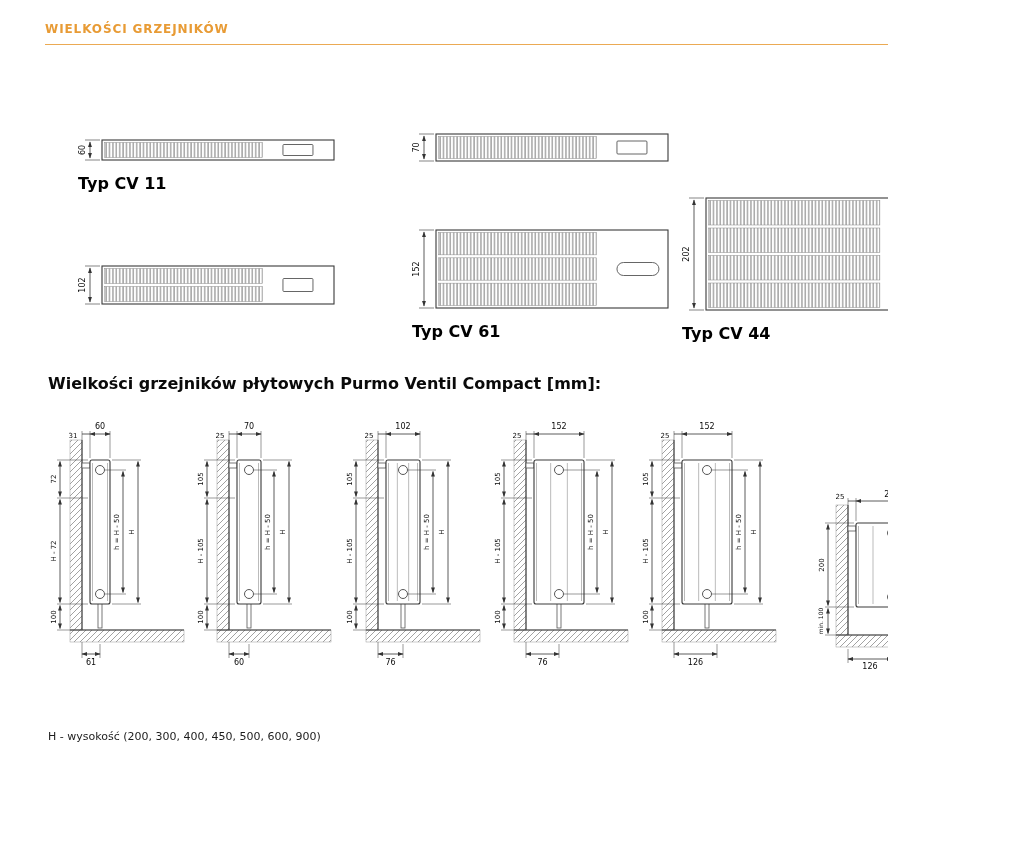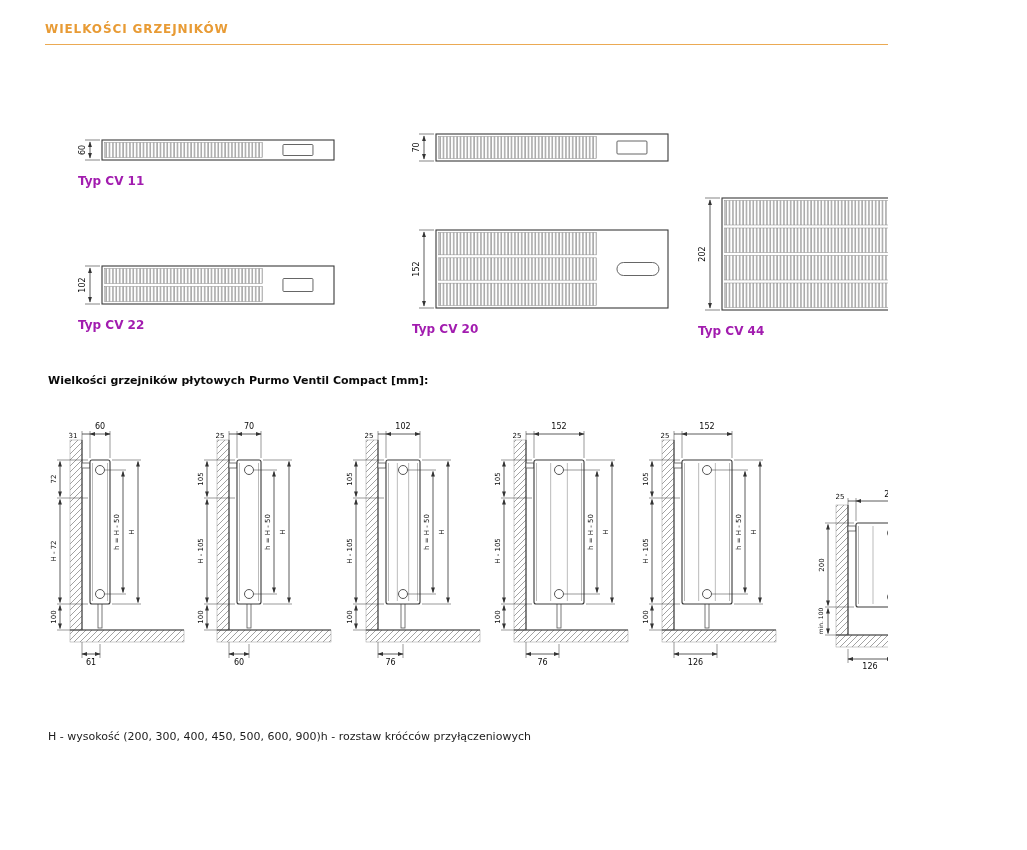--- a/index.html
+++ b/index.html
@@ -2,23 +2,23 @@
 <html><head>
 <meta charset="utf-8">
 <style>
   *{margin:0;padding:0;box-sizing:border-box}
   html,body{background:#ffffff}
   body{font-family:"DejaVu Sans","Liberation Sans",sans-serif;color:#111}
   .page{position:relative;width:888px;height:850px;background:#fff;overflow:hidden}
   .title{position:absolute;left:45px;top:22px;font-size:12px;font-weight:bold;letter-spacing:.9px}
   .rule{position:absolute;left:45px;top:44px;width:937px;height:1px;opacity:.85}
   .fig{position:absolute}
-  .figlabel{font-size:12px;font-weight:bold;color:#a21caf;margin-top:4px}
-  .subtitle{position:absolute;left:48px;top:374px;font-size:11px;font-weight:bold;color:#0a0a0a}
-  .legend{position:absolute;left:48px;top:730px;display:flex;flex-direction:row;gap:0;font-size:11px;color:#1c1c1c}
+  .figlabel{font-size:16px;font-weight:bold;color:#000000;margin-top:4px}
+  .subtitle{position:absolute;left:48px;top:374px;font-size:16px;font-weight:bold;color:#0a0a0a}
+  .legend{position:absolute;left:48px;top:730px;display:flex;flex-direction:column;gap:20px;font-size:11px;color:#1c1c1c}
   svg{display:block}
   svg text{font-family:"DejaVu Sans","Liberation Sans",sans-serif}
 </style>
 </head>
 <body>
 
 <svg width="0" height="0" style="position:absolute" aria-hidden="true">
   <defs>
     <pattern id="fins" width="3.4" height="8" patternUnits="userSpaceOnUse">
       <line x1="0.9" y1="0" x2="0.9" y2="8" stroke="#4a4a4a" stroke-width="0.8"></line>
@@ -70,39 +70,38 @@
           <line x1="7" y1="6" x2="22" y2="6" stroke="#333" stroke-width="0.6"></line>
           <line x1="7" y1="44" x2="22" y2="44" stroke="#333" stroke-width="0.6"></line>
           <line x1="12" y1="8" x2="12" y2="42" stroke="#333" stroke-width="0.8" marker-start="url(#arr)" marker-end="url(#arr)"></line>
           <text x="7" y="25" text-anchor="middle" font-size="8" fill="#0a0a0a" transform="rotate(-90 7 25)">102</text>
           <rect x="24" y="6" width="232" height="38" fill="#fff" stroke="#3a3a3a" stroke-width="1.1"></rect>
           <rect x="26.5" y="8.5" width="157.76000000000002" height="15" fill="url(#fins)" stroke="#888" stroke-width="0.5"></rect>
           <rect x="26.5" y="26.5" width="157.76000000000002" height="15" fill="url(#fins)" stroke="#888" stroke-width="0.5"></rect>
           <rect x="204.96" y="18.5" width="30" height="13" rx="1" fill="#fff" stroke="#555" stroke-width="0.9"></rect>
         </svg>
       </div>
-    <div class="figlabel">Typ CV 22</div>
   </div>
   <div class="fig" style="left:412px;top:224px">
     <div class="dia">
         <svg width="272" height="94">
           <line x1="7" y1="6" x2="22" y2="6" stroke="#333" stroke-width="0.6"></line>
           <line x1="7" y1="84" x2="22" y2="84" stroke="#333" stroke-width="0.6"></line>
           <line x1="12" y1="8" x2="12" y2="82" stroke="#333" stroke-width="0.8" marker-start="url(#arr)" marker-end="url(#arr)"></line>
           <text x="7" y="45" text-anchor="middle" font-size="8" fill="#0a0a0a" transform="rotate(-90 7 45)">152</text>
           <rect x="24" y="6" width="232" height="78" fill="#fff" stroke="#3a3a3a" stroke-width="1.1"></rect>
           <rect x="26.5" y="8.5" width="157.76000000000002" height="22.333333333333332" fill="url(#fins)" stroke="#888" stroke-width="0.5"></rect>
           <rect x="26.5" y="33.83333333333333" width="157.76000000000002" height="22.333333333333332" fill="url(#fins)" stroke="#888" stroke-width="0.5"></rect>
           <rect x="26.5" y="59.166666666666664" width="157.76000000000002" height="22.333333333333332" fill="url(#fins)" stroke="#888" stroke-width="0.5"></rect>
           <rect x="204.96" y="38.5" width="42" height="13" rx="6.5" fill="#fff" stroke="#555" stroke-width="0.9"></rect>
         </svg>
       </div>
-    <div class="figlabel">Typ CV 20</div>
-  </div>
-  <div class="fig" style="left:698px;top:192px">
+    <div class="figlabel">Typ CV 61</div>
+  </div>
+  <div class="fig" style="left:682px;top:192px">
     <div class="dia">
         <svg width="292" height="128">
           <line x1="7" y1="6" x2="22" y2="6" stroke="#333" stroke-width="0.6"></line>
           <line x1="7" y1="118" x2="22" y2="118" stroke="#333" stroke-width="0.6"></line>
           <line x1="12" y1="8" x2="12" y2="116" stroke="#333" stroke-width="0.8" marker-start="url(#arr)" marker-end="url(#arr)"></line>
           <text x="7" y="62" text-anchor="middle" font-size="8" fill="#0a0a0a" transform="rotate(-90 7 62)">202</text>
           <rect x="24" y="6" width="252" height="112" fill="#fff" stroke="#3a3a3a" stroke-width="1.1"></rect>
           <rect x="26.5" y="8.5" width="171.36" height="24.5" fill="url(#fins)" stroke="#888" stroke-width="0.5"></rect>
           <rect x="26.5" y="36" width="171.36" height="24.5" fill="url(#fins)" stroke="#888" stroke-width="0.5"></rect>
           <rect x="26.5" y="63.5" width="171.36" height="24.5" fill="url(#fins)" stroke="#888" stroke-width="0.5"></rect>
@@ -396,16 +395,15 @@
           <line x1="46" y1="162" x2="46" y2="176" stroke="#333" stroke-width="0.5"></line>
           <line x1="90" y1="160" x2="90" y2="176" stroke="#333" stroke-width="0.5"></line>
           <line x1="46" y1="172" x2="90" y2="172" stroke="#333" stroke-width="0.8" marker-start="url(#arr)" marker-end="url(#arr)"></line>
           <text x="68" y="182" text-anchor="middle" font-size="8" fill="#0a0a0a">126</text>
         </svg>
       </div>
   </div>
 
   <div class="legend">
     <div>H - wysokość (200, 300, 400, 450, 500, 600, 900)</div>
-    <div>h - rozstaw króćców przyłączeniowych</div>
   </div>
 
 </div>
 
 </body></html>

